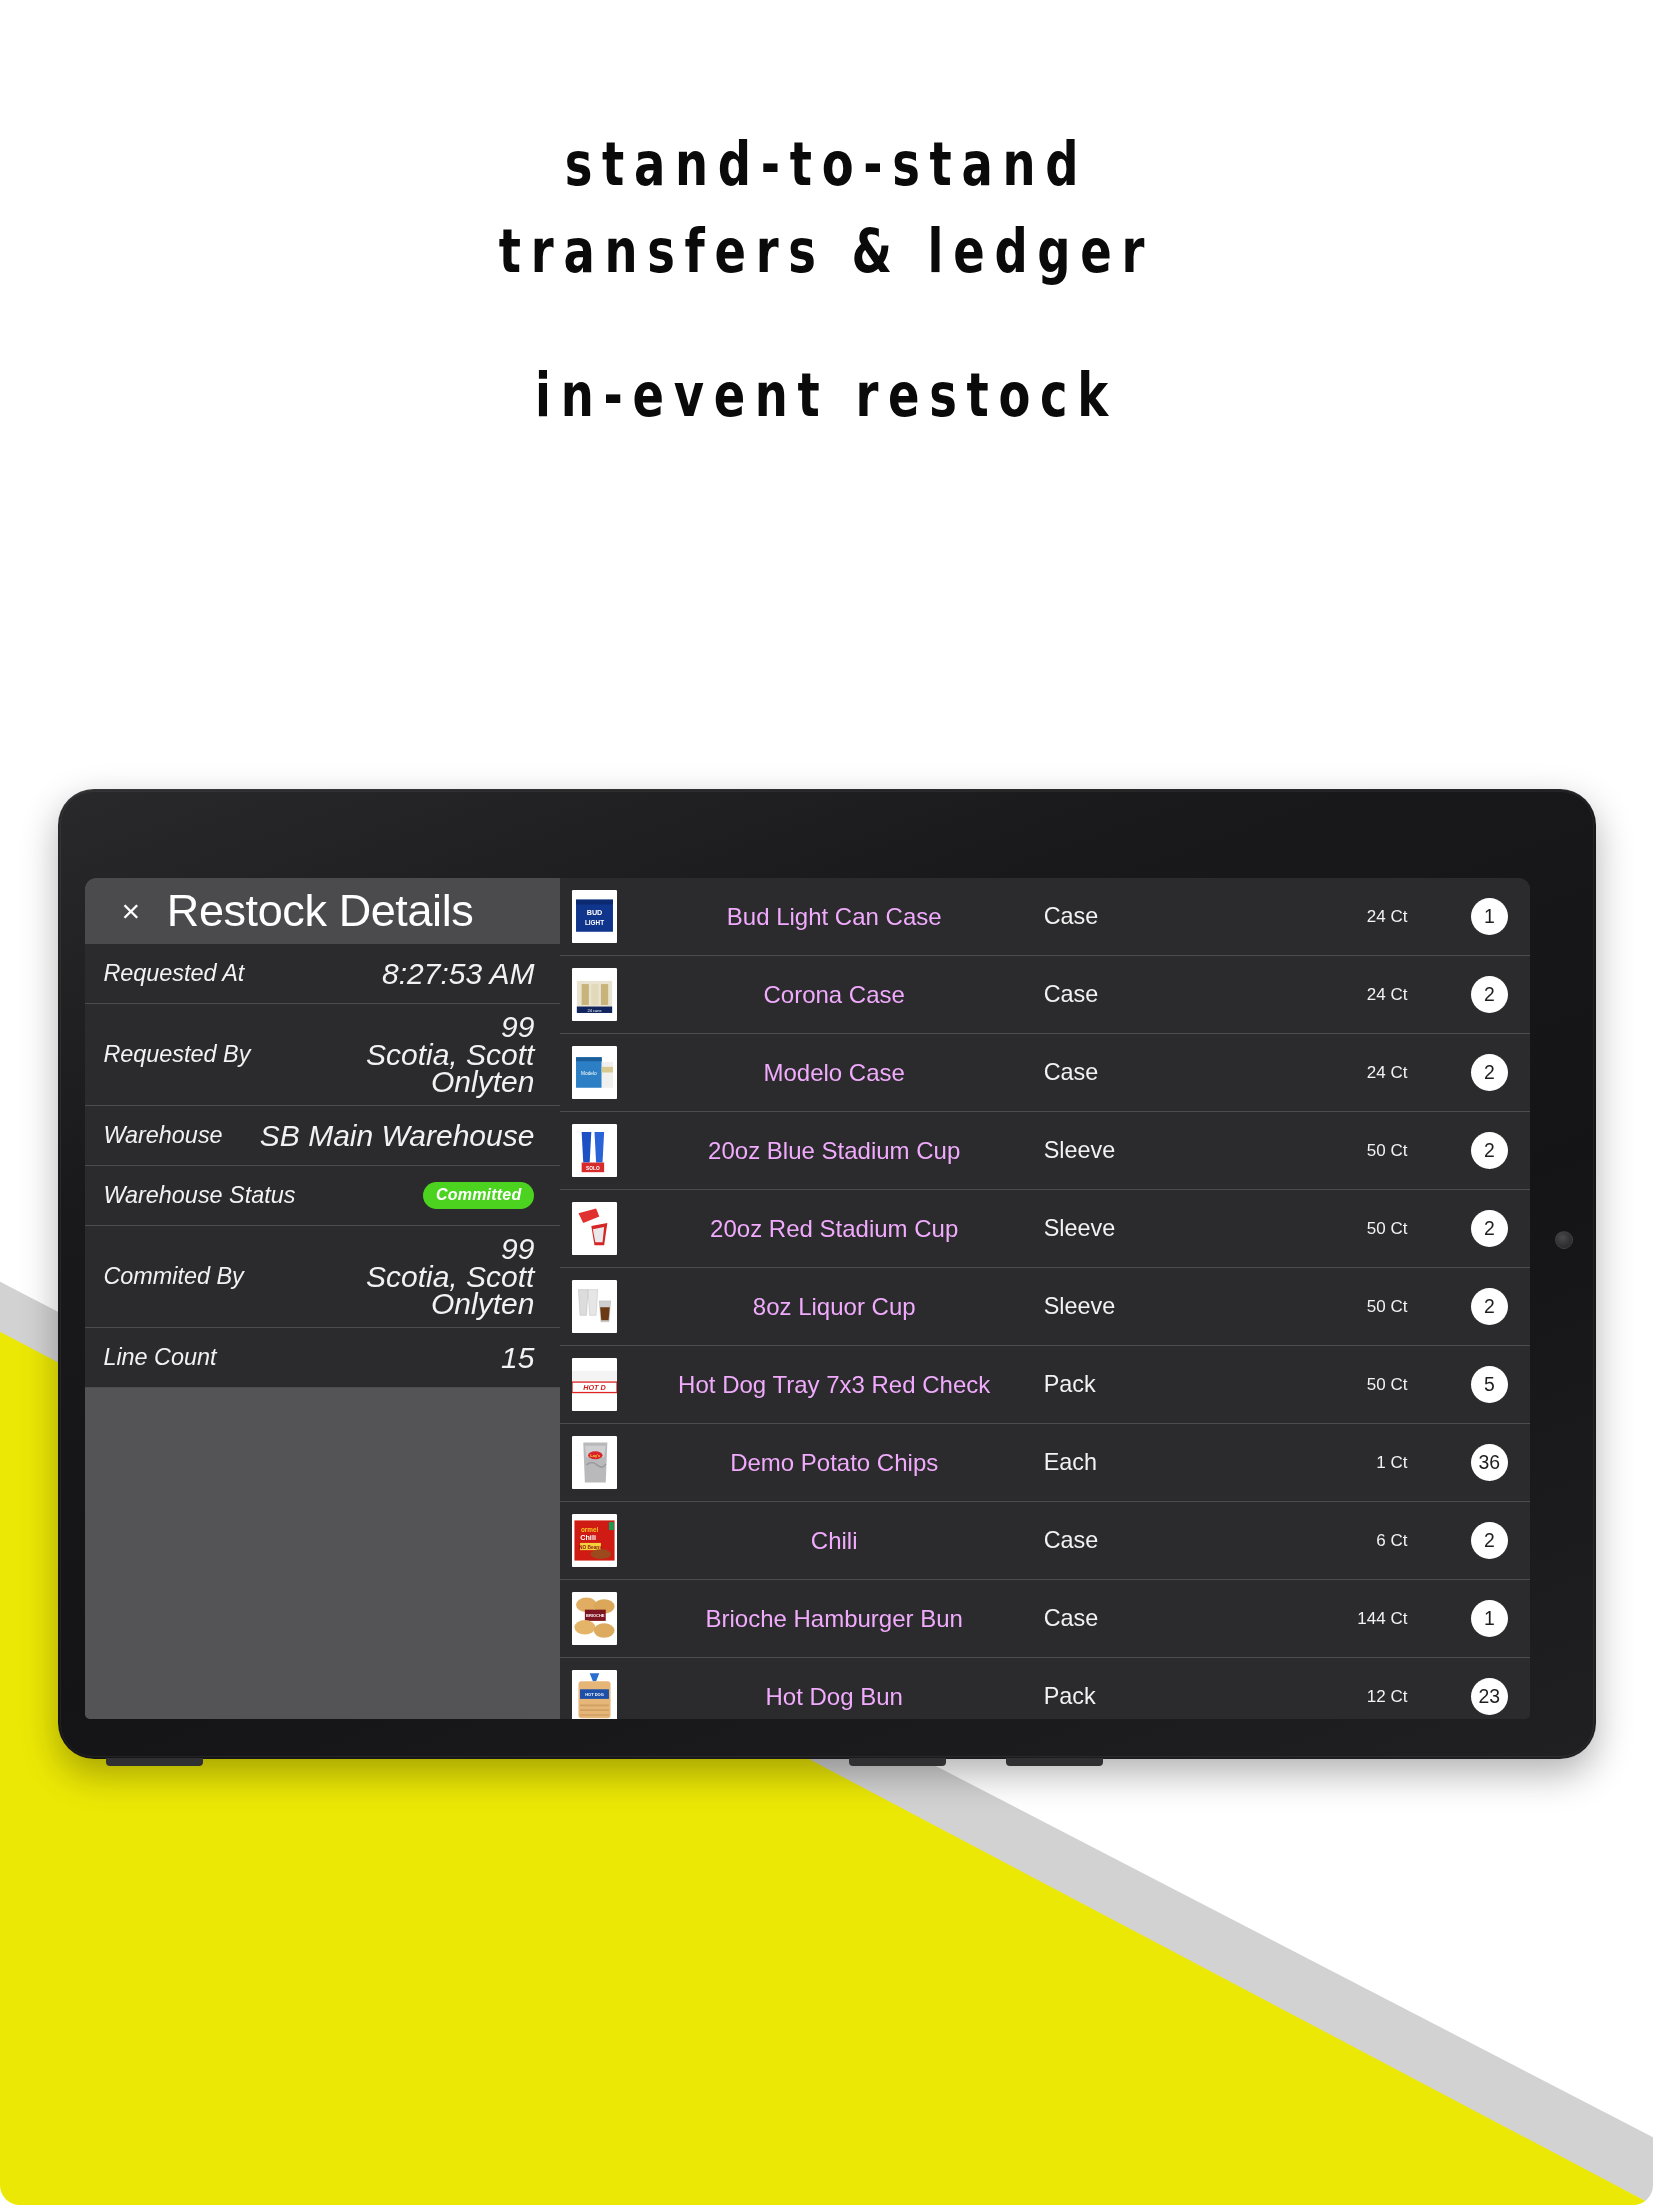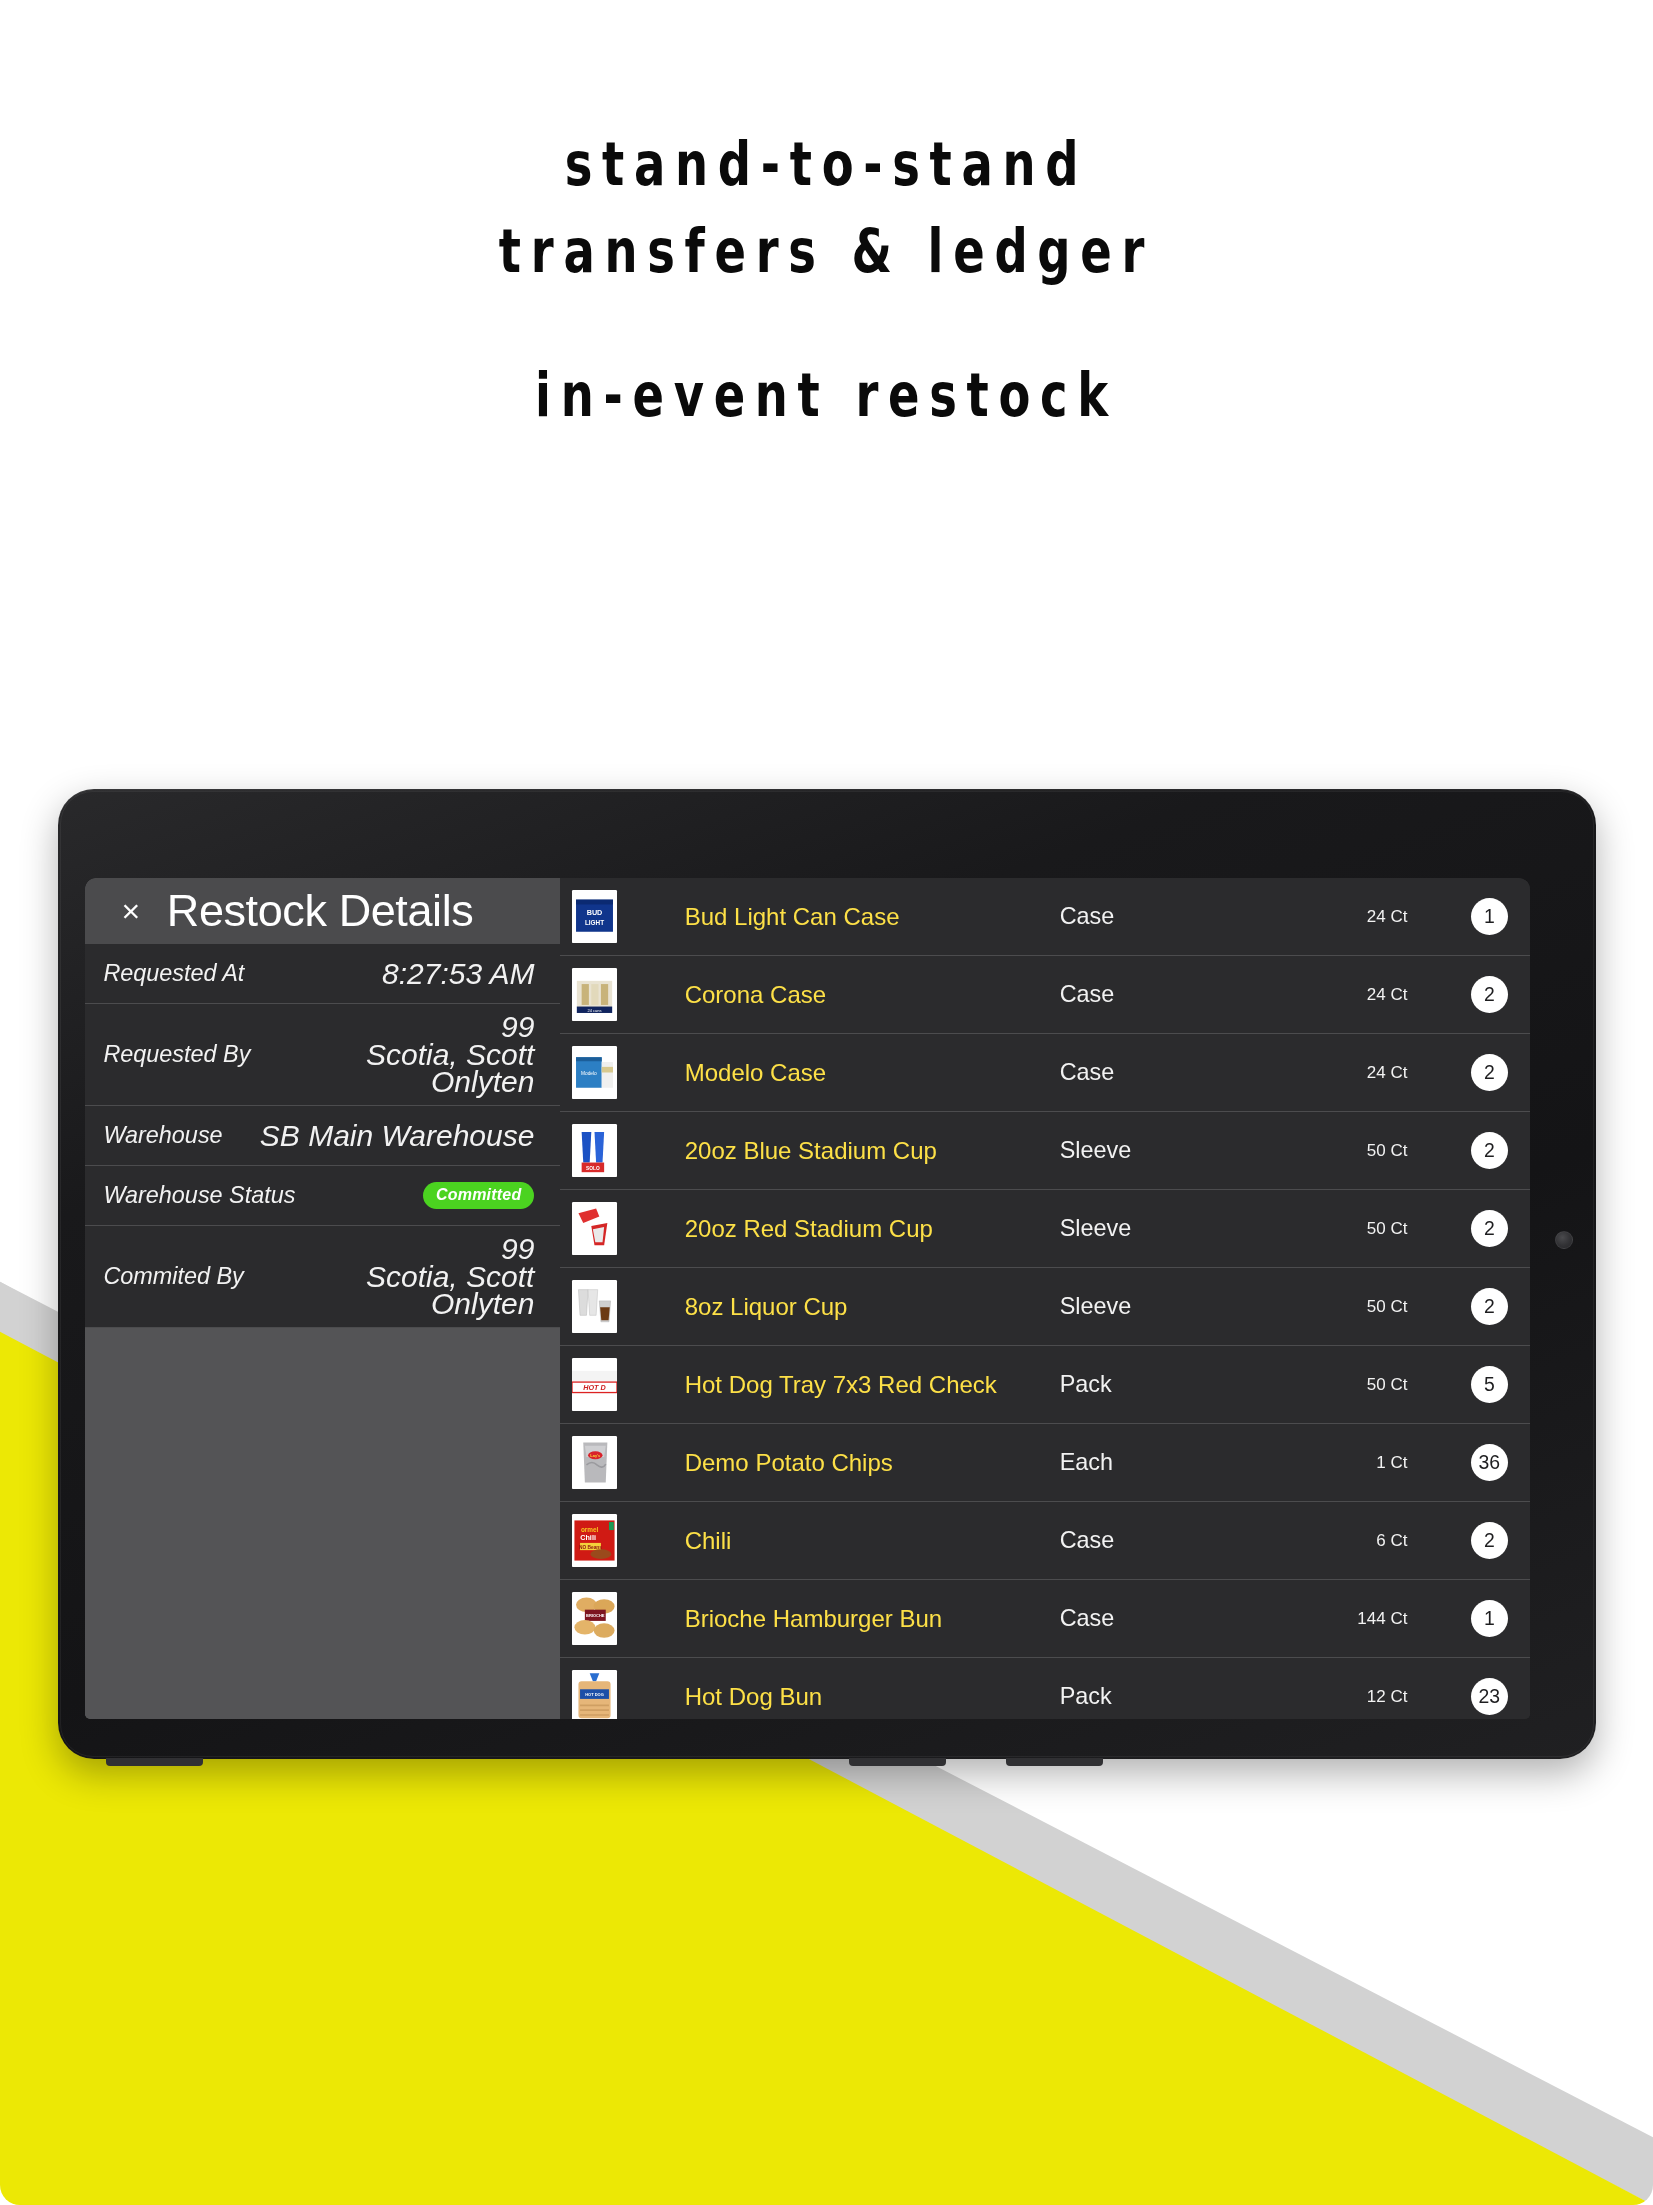--- a/index.html
+++ b/index.html
@@ -149,24 +149,25 @@
   }
   .item-thumb {
     width: 45px; height: 53px; flex: 0 0 45px;
     background: #ffffff;
     border-radius: 1.6px;
     overflow: hidden;
     position: relative;
   }
   .item-thumb svg { display: block; width: 100%; height: 100%; }
   .item-name {
-    color: #fde047; font-size: 24px; font-weight: 400;
-    margin-left: 24px;
+    color: #f0abfc; font-size: 24px; font-weight: 400;
+    margin-left: 8px;
     flex: 0 0 331px;
     white-space: nowrap;
+    text-align: center;
   }
   .item-unit {
     color: #f2f2f2; font-size: 23.4px; font-weight: 400;
     flex: 0 0 242px;
   }
   .item-count {
     color: #f2f2f2; font-size: 17px; font-weight: 400;
     margin-left: auto; text-align: right;
     white-space: nowrap;
   }
@@ -239,20 +240,24 @@
 
           <div class="detail-row tall">
             <span class="detail-label">Commited By</span>
             <span class="detail-value">
               <span class="vline">99</span>
               <span class="vline">Scotia, Scott</span>
               <span class="vline">Onlyten</span>
             </span>
           </div>
 
+          <div class="detail-row">
+            <span class="detail-label">Line Count</span>
+            <span class="detail-value">15</span>
+          </div>
 
         </div>
 
         <div class="detail-blank"></div>
       </div>
 
       <div class="items-panel">
 
         <div class="item-row">
           <div class="item-thumb">

